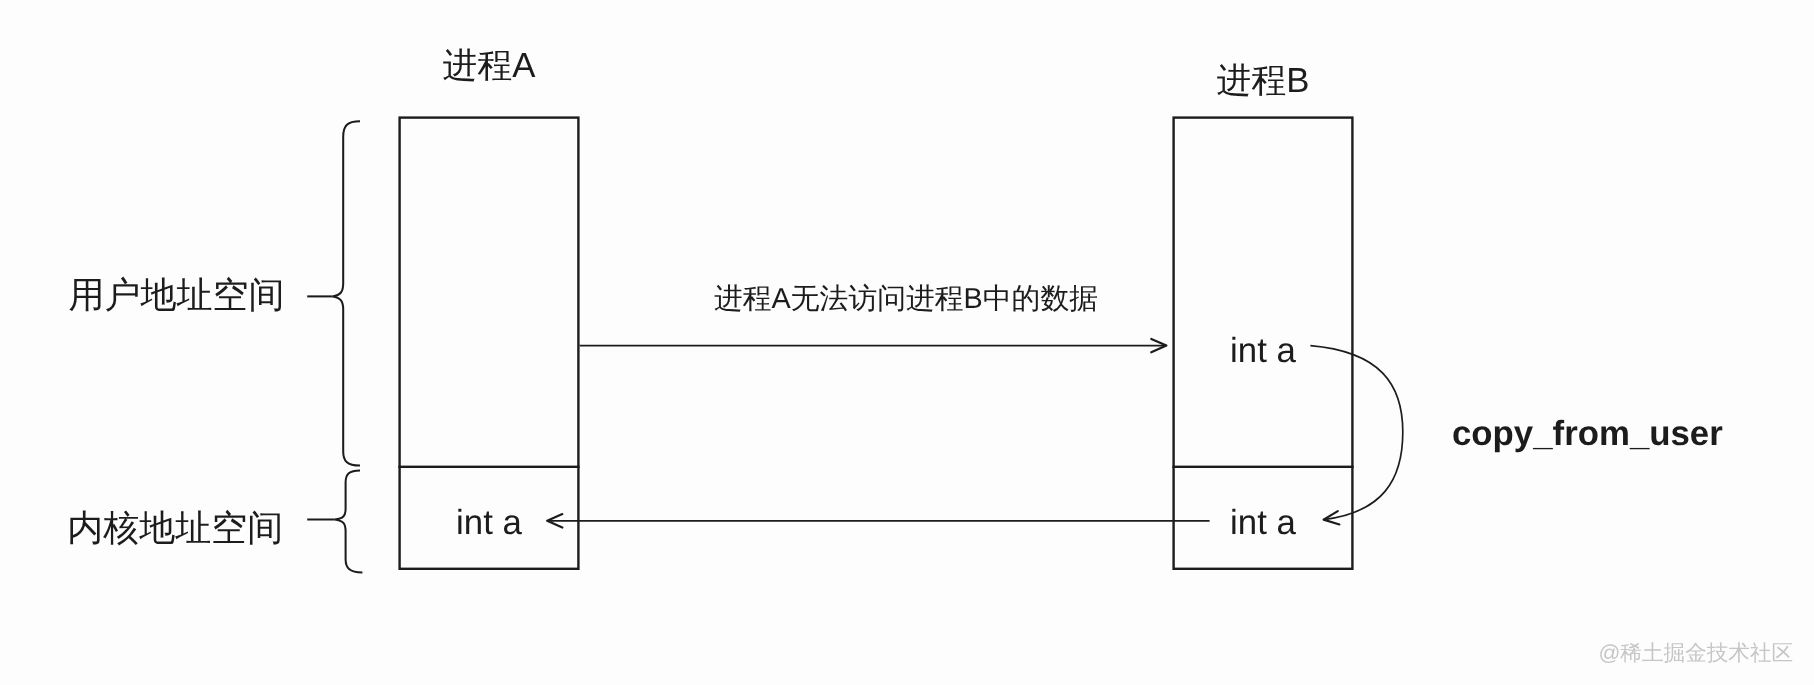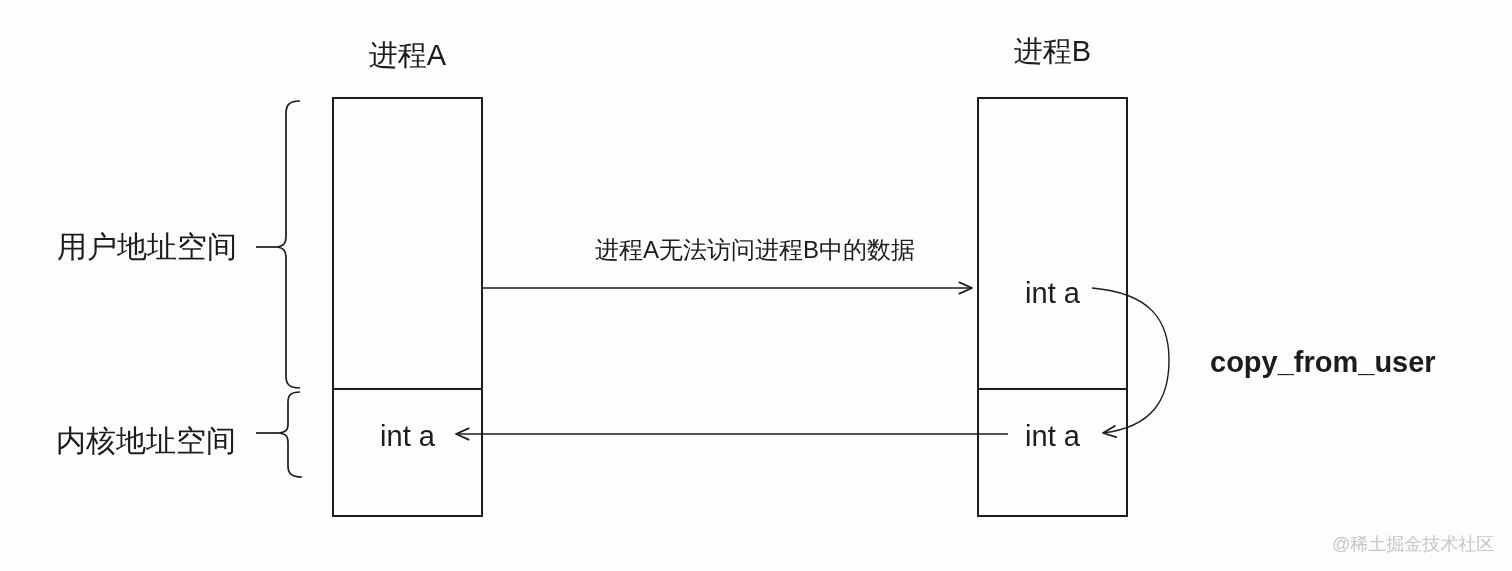--- a/index.html
+++ b/index.html
@@ -32,21 +32,21 @@
     text-align:center;
   }
   .space-label{
     font-size:30px;
     line-height:34px;
   }
   .proc-box{
     position:absolute;
     top:97px;
     width:151px;
-    height:420px;
+    height:378px;
     border:2px solid #1c1c1c;
     box-sizing:border-box;
     background:transparent;
   }
   .box-divider{
     position:absolute;
     left:-2px;right:-2px;
     top:289px;
     border-top:2px solid #1c1c1c;
   }
@@ -92,21 +92,21 @@
     <path d="M 256 433 L 279 433" stroke="#1c1c1c" stroke-width="1.7" fill="none"></path>
 
     <path d="M 483 288 L 972 288" stroke="#1c1c1c" stroke-width="1.4" fill="none" marker-end="url(#arrowhead)"></path>
 
     <path d="M 1008 434 L 456 434" stroke="#1c1c1c" stroke-width="1.4" fill="none" marker-end="url(#arrowhead)"></path>
 
     <path d="M 1092 288 C 1150 293 1169 320 1169 360 C 1169 400 1152 427 1103 433" stroke="#1c1c1c" stroke-width="1.4" fill="none" marker-end="url(#arrowhead)"></path>
   </svg>
 
   <div class="txt proc-title" style="left:332px;top:39px;width:151px;">进程A</div>
-  <div class="txt proc-title" style="left:977px;top:35px;width:151px;">进程B</div>
+  <div class="txt proc-title" style="left:977px;top:52px;width:151px;">进程B</div>
 
   <div class="proc-box" style="left:332px;">
     <div class="box-divider"></div>
     <div class="cell-value" style="top:322px;">int a</div>
   </div>
 
   <div class="proc-box" style="left:977px;">
     <div class="box-divider"></div>
     <div class="cell-value" style="top:179px;">int a</div>
     <div class="cell-value" style="top:322px;">int a</div>

